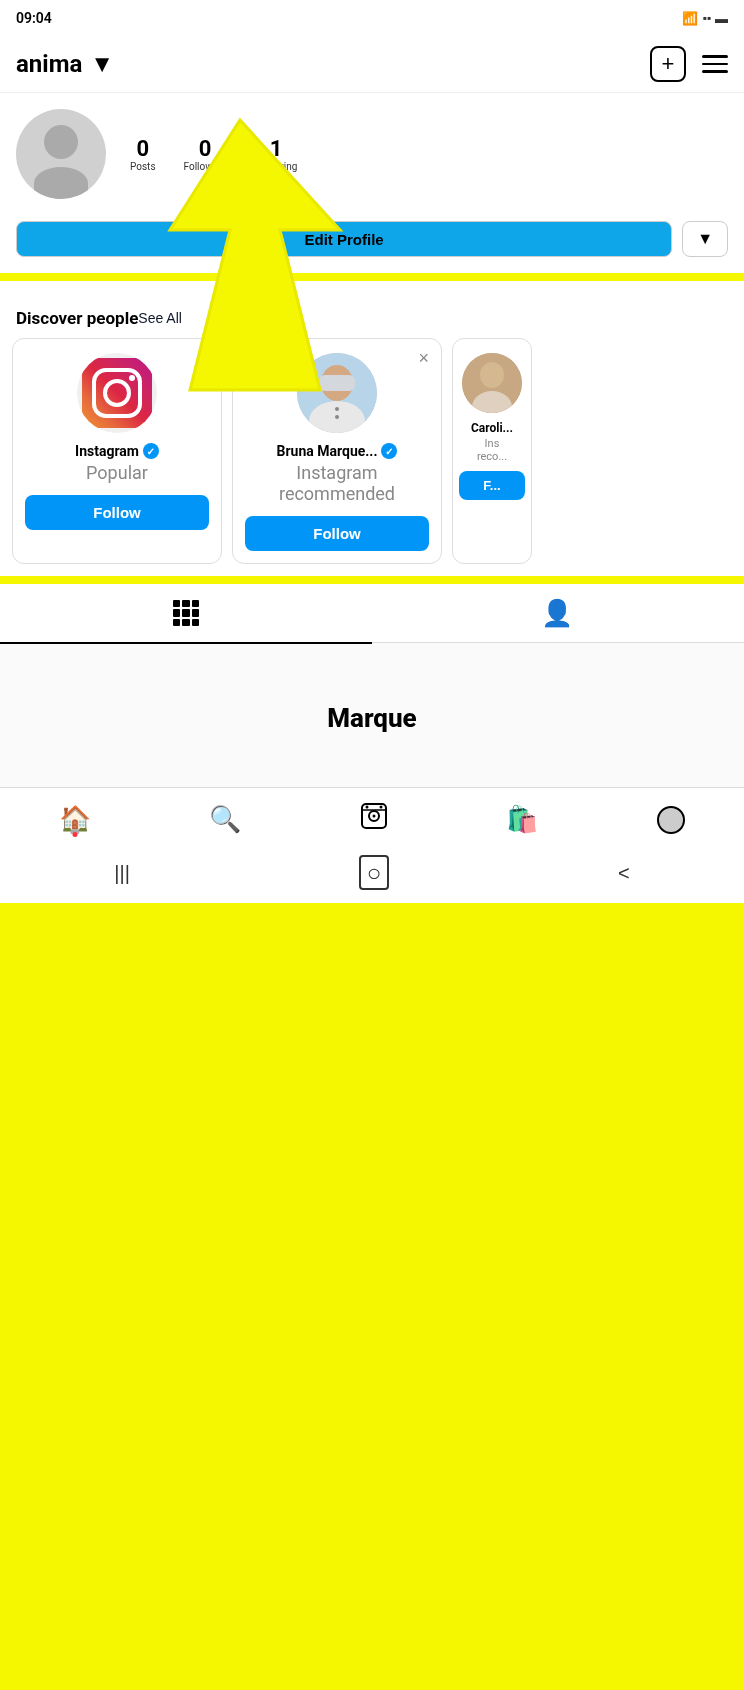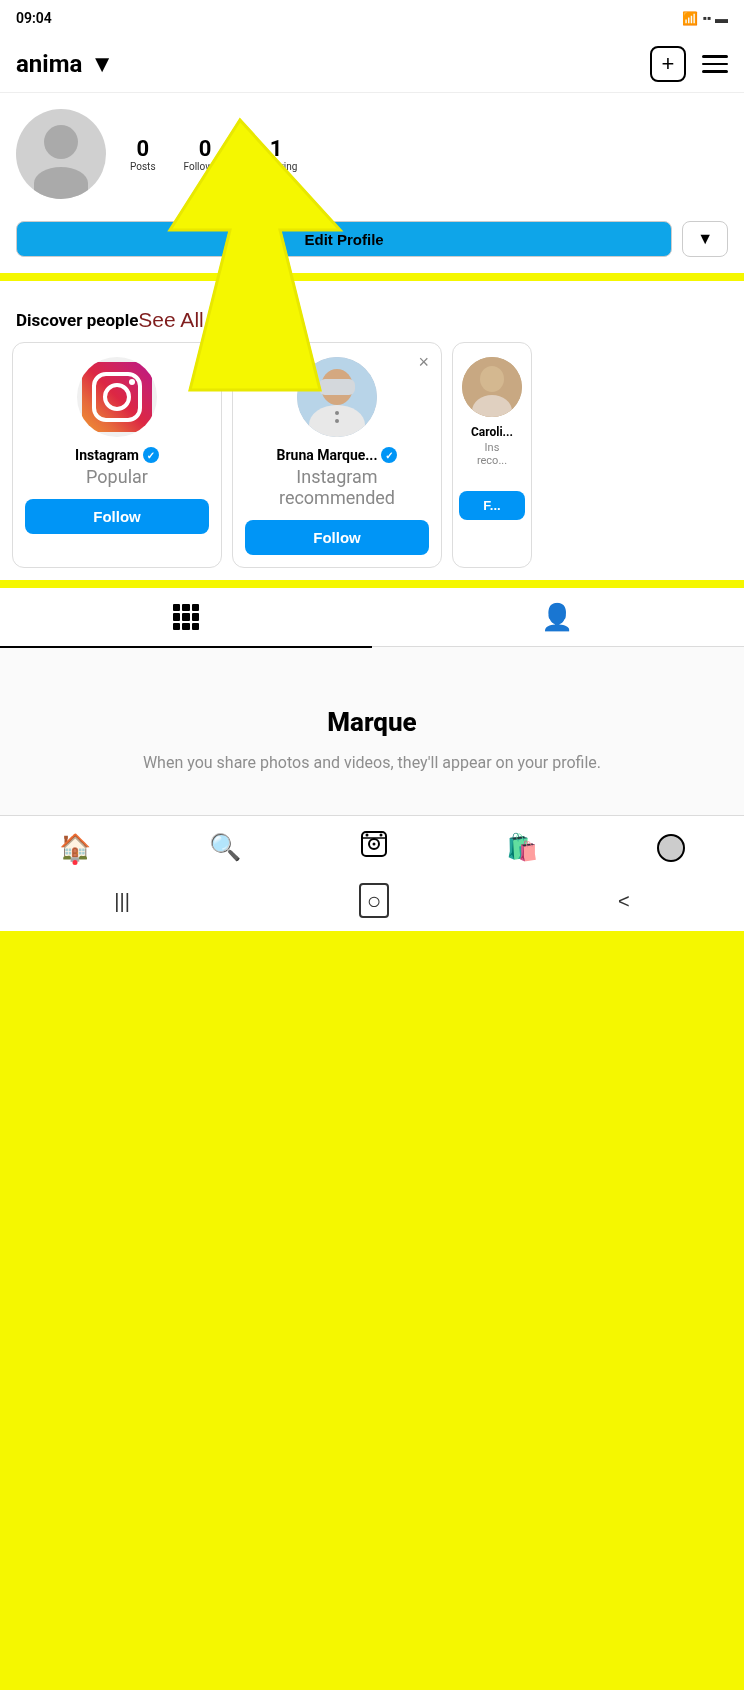--- a/index.html
+++ b/index.html
@@ -215,22 +215,22 @@
       align-items: center;
       padding: 0 16px 10px;
       margin-top: 15px;
     }
     .discover-title {
       font-size: 17px;
       font-weight: 700;
       color: #000;
     }
     .see-all-link {
-      font-size: 21px;
-      color: #7f1d1d;
+      font-size: 14px;
+      color: #0f172a;
       cursor: pointer;
       background: none;
       border: none;
     }
     .discover-card {
       background: #fff;
       border: 1px solid #ddd;
       border-radius: 12px;
       padding: 14px 12px 12px;
       min-width: 210px;
@@ -596,21 +596,21 @@
 
       <div class="card-overflow-hint">
         <div style="width:60px;height:60px;border-radius:50%;background:#c4a882;overflow:hidden;margin-bottom:8px;display:flex;align-items:center;justify-content:center;">
           <svg width="60" height="60" viewBox="0 0 60 60">
             <circle cx="30" cy="30" r="30" fill="#c8a882"></circle>
             <ellipse cx="30" cy="22" rx="12" ry="13" fill="#d4b890"></ellipse>
             <ellipse cx="30" cy="54" rx="20" ry="16" fill="#e0d0c0"></ellipse>
           </svg>
         </div>
         <div style="font-size:12px;font-weight:700;color:#000;text-align:center;margin-bottom:2px;">Caroli...</div>
-        <div style="font-size:11px;color:#888;text-align:center;margin-bottom:24px;">Ins<br>reco...</div>
+        <div style="font-size:11px;color:#888;text-align:center;margin-bottom:8px;">Ins<br>reco...</div>
         <button class="follow-btn" style="font-size:13px;padding:7px 0;">F...</button>
       </div>
 
     </div>
   </div>
 
   <div class="tabs-section">
     <div class="tab-item active">
       <div class="grid-icon">
         <div class="grid-icon-cell"></div>
@@ -624,21 +624,20 @@
         <div class="grid-icon-cell"></div>
       </div>
     </div>
     <div class="tab-item">
       <span style="font-size:26px;color:#aaa;">👤</span>
     </div>
   </div>
 
   <div class="profile-empty">
     <div class="profile-empty-title">Marque</div>
-    <div class="profile-empty-text">When you share photos and videos, they'll appear on your profile.</div>
   </div>
 
   <div class="bottom-nav">
     <button class="nav-btn">
       <span class="nav-icon">🏠</span>
       <span class="nav-dot"></span>
     </button>
     <button class="nav-btn">
       <span class="nav-icon">🔍</span>
     </button>

